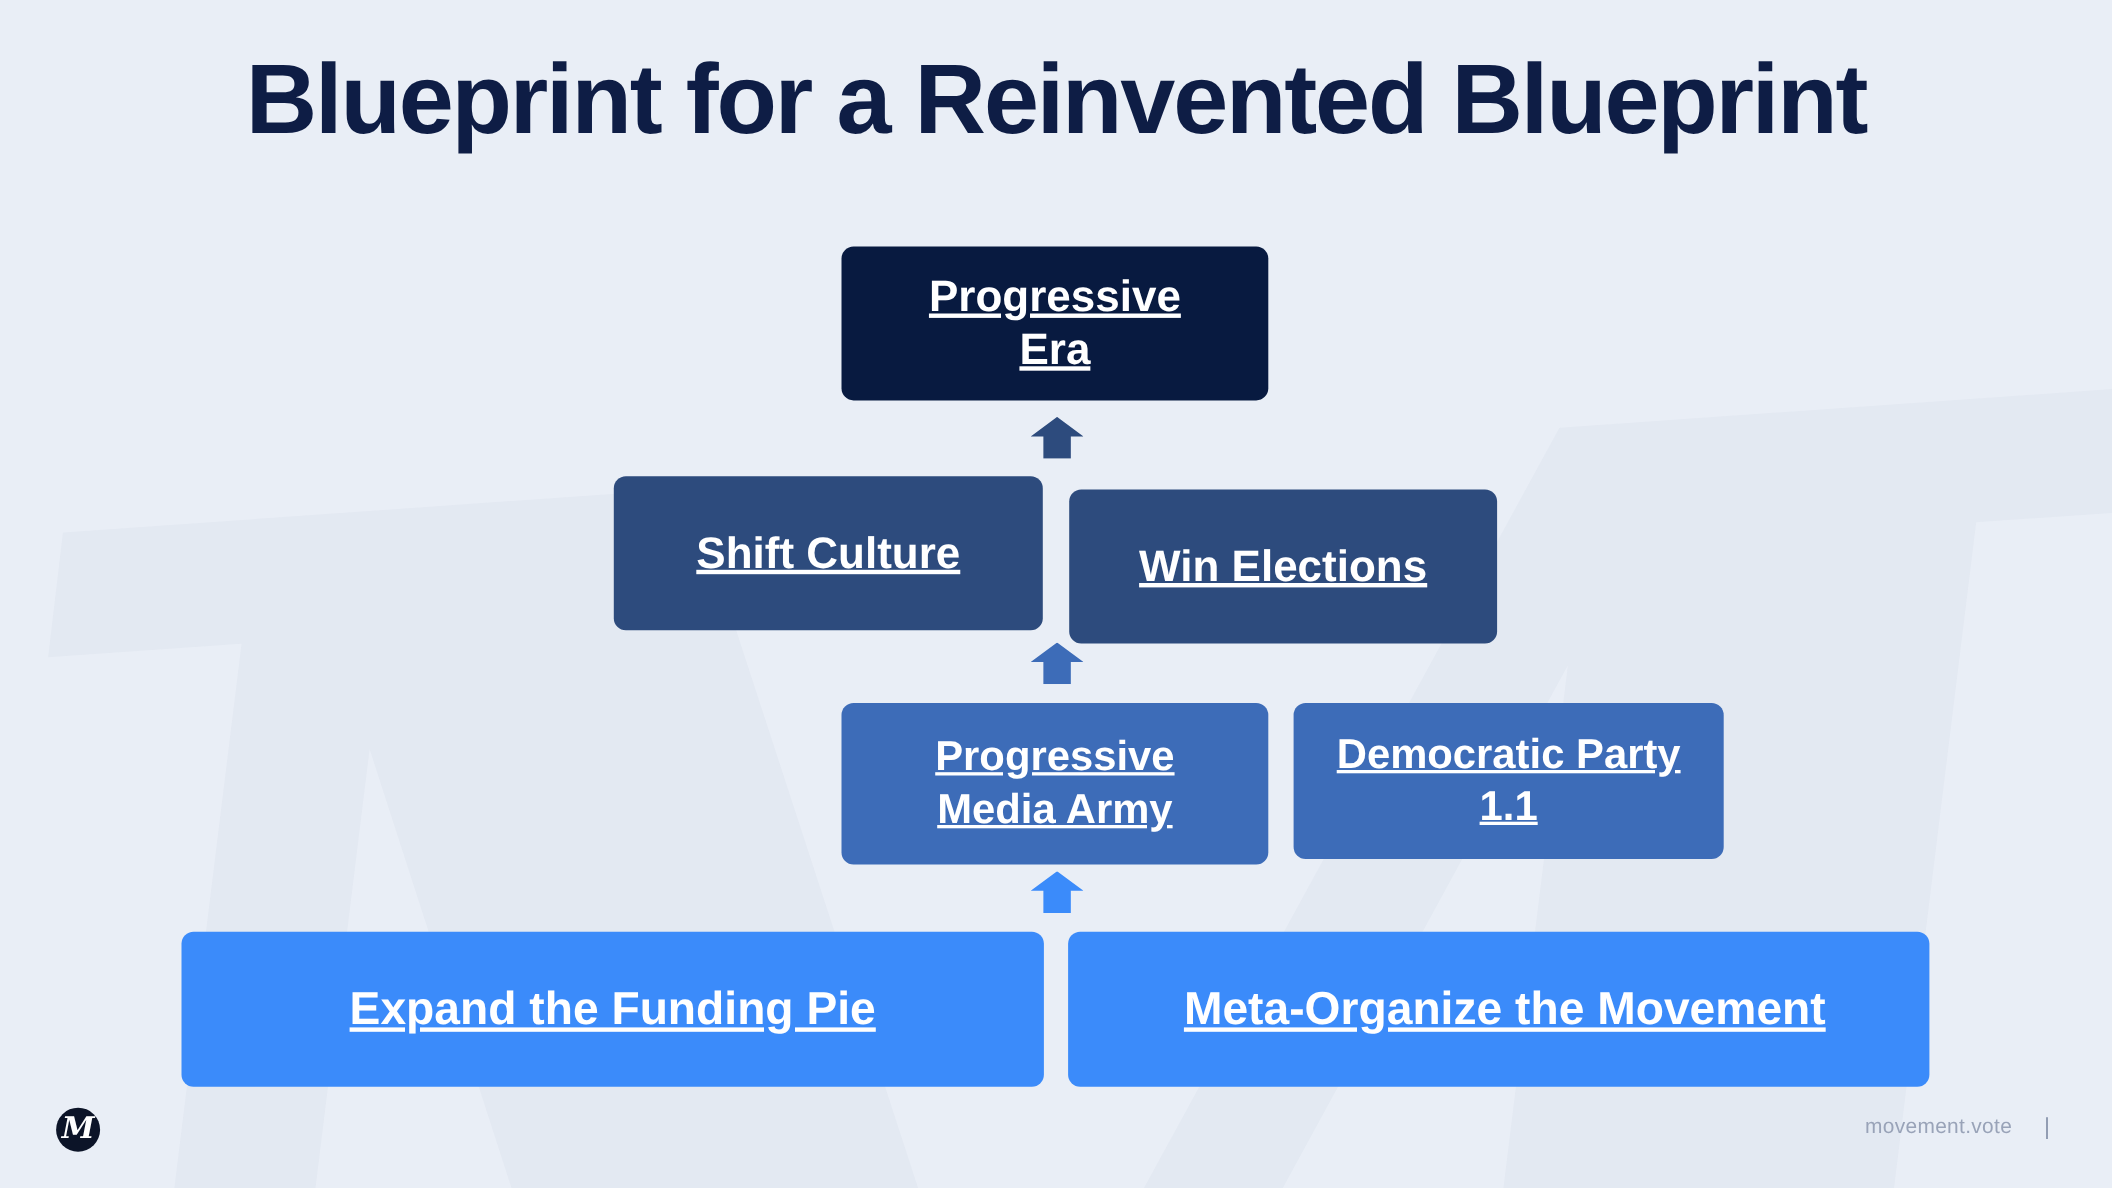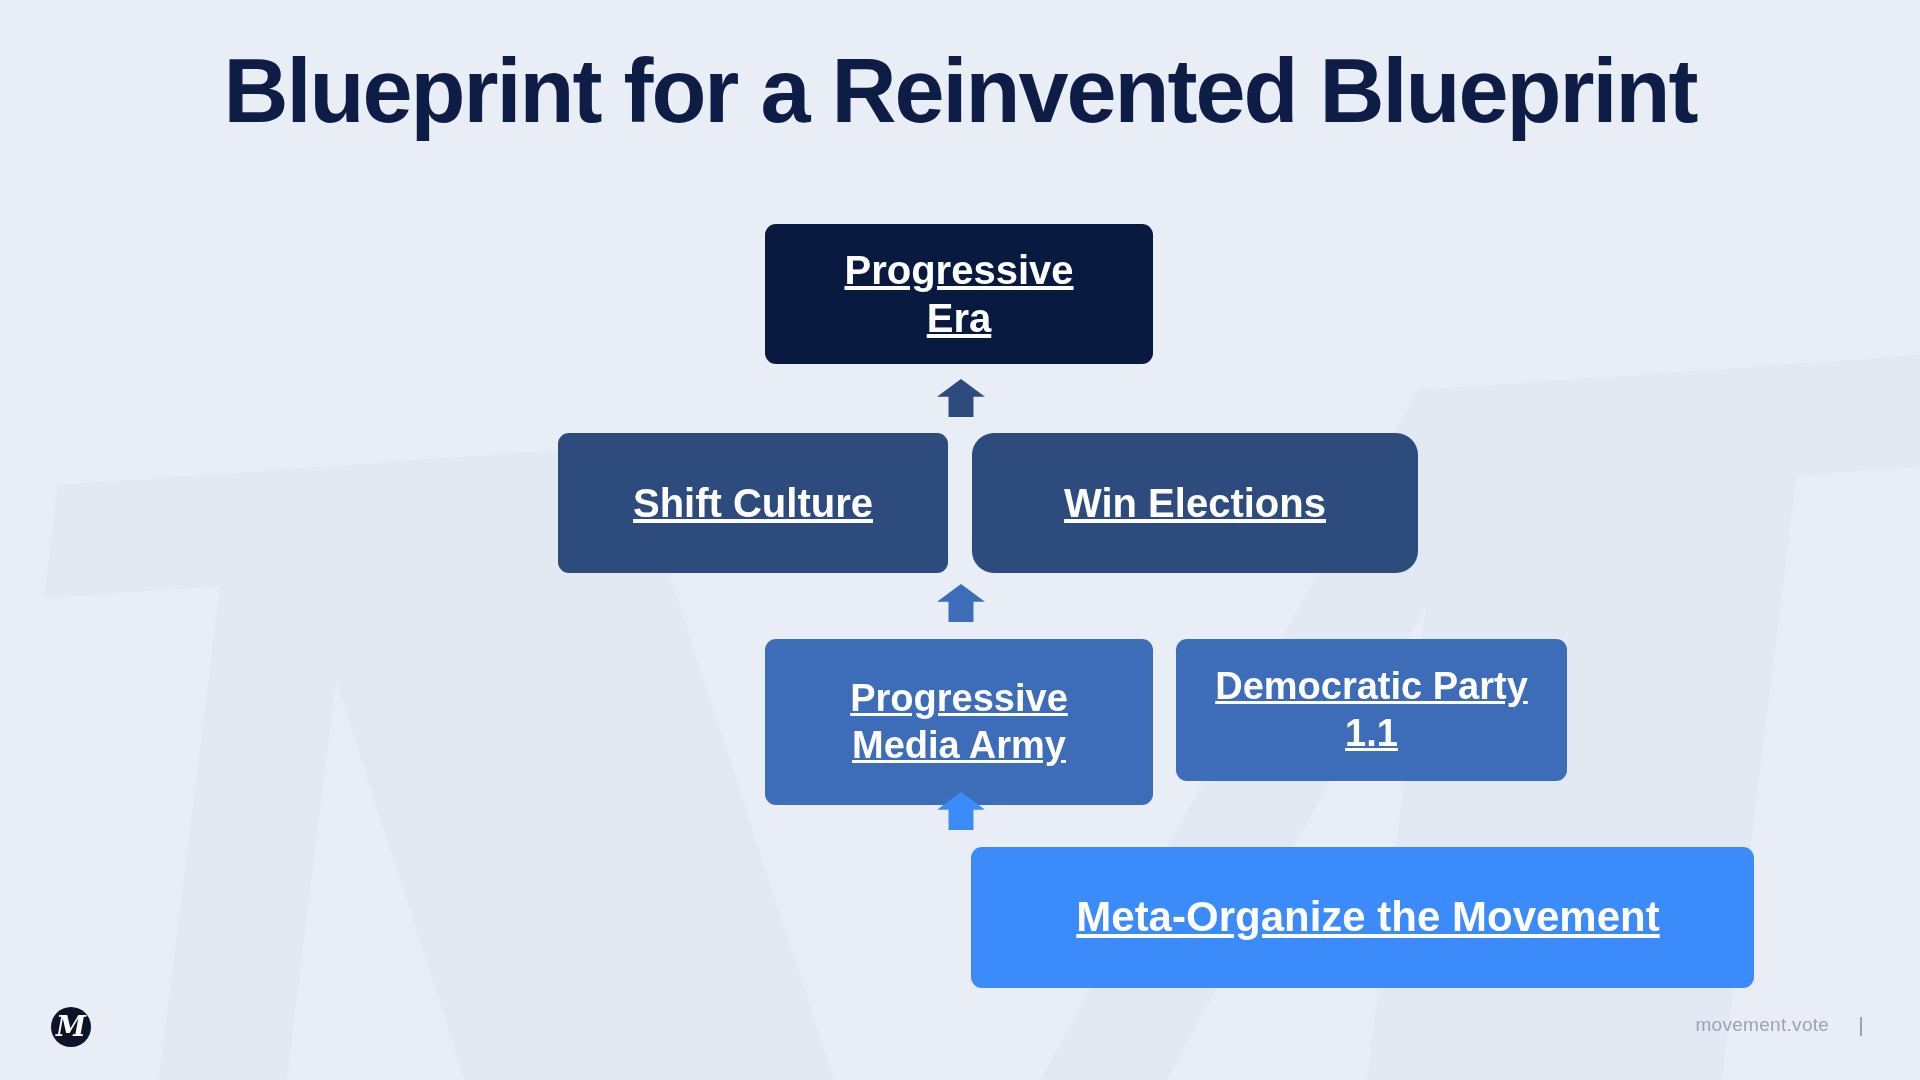--- a/index.html
+++ b/index.html
@@ -64,24 +64,24 @@
 
   .box--t3 { background: #3d6cb8; font-size: 38px; line-height: 1.24; }
   .box--t3 .box-label { max-width: 330px; }
 
   .box--t4 { background: #3b8bfa; font-size: 42px; line-height: 1.2; }
 
   
   #box-t1-a { left: 765px;  top: 224px; width: 388px; height: 140px; }
 
   #box-t2-a { left: 558px;  top: 433px; width: 390px; height: 140px; }
-  #box-t2-b { left: 972px;  top: 433px; width: 446px; height: 140px; border-radius: 22px; }
+  #box-t2-b { left: 972px;  top: 445px; width: 389px; height: 140px; }
 
   #box-t3-a { left: 351px;  top: 639px; width: 392px; height: 142px; }
-  #box-t3-b { left: 765px;  top: 639px; width: 388px; height: 166px; }
+  #box-t3-b { left: 765px;  top: 639px; width: 388px; height: 147px; }
   #box-t3-c { left: 1176px; top: 639px; width: 391px; height: 142px; }
 
   #box-t4-a { left: 165px;  top: 847px; width: 784px; height: 141px; }
   #box-t4-b { left: 971px;  top: 847px; width: 783px; height: 141px; padding-left: 11px; }
 
   .up-arrow {
     position: absolute;
     left: 937px;
     width: 48px; height: 38px;
     clip-path: polygon(50% 0, 100% 47%, 76% 47%, 76% 100%, 24% 100%, 24% 47%, 0 47%);
@@ -147,20 +147,23 @@
 
   <div class="box box--t3" id="box-t3-b">
     <span class="box-label">Progressive Media Army</span>
   </div>
   <div class="box box--t3" id="box-t3-c">
     <span class="box-label">Democratic Party 1.1</span>
   </div>
 
   <div class="up-arrow" id="arrow-3"></div>
 
+  <div class="box box--t4" id="box-t4-a">
+    <span class="box-label">Expand the Funding Pie</span>
+  </div>
   <div class="box box--t4" id="box-t4-b">
     <span class="box-label">Meta-Organize the Movement</span>
   </div>
 
   <div class="logo">
     <span class="logo-letter">M</span>
   </div>
 
   <div class="footer">
     <span class="site">movement.vote</span>

